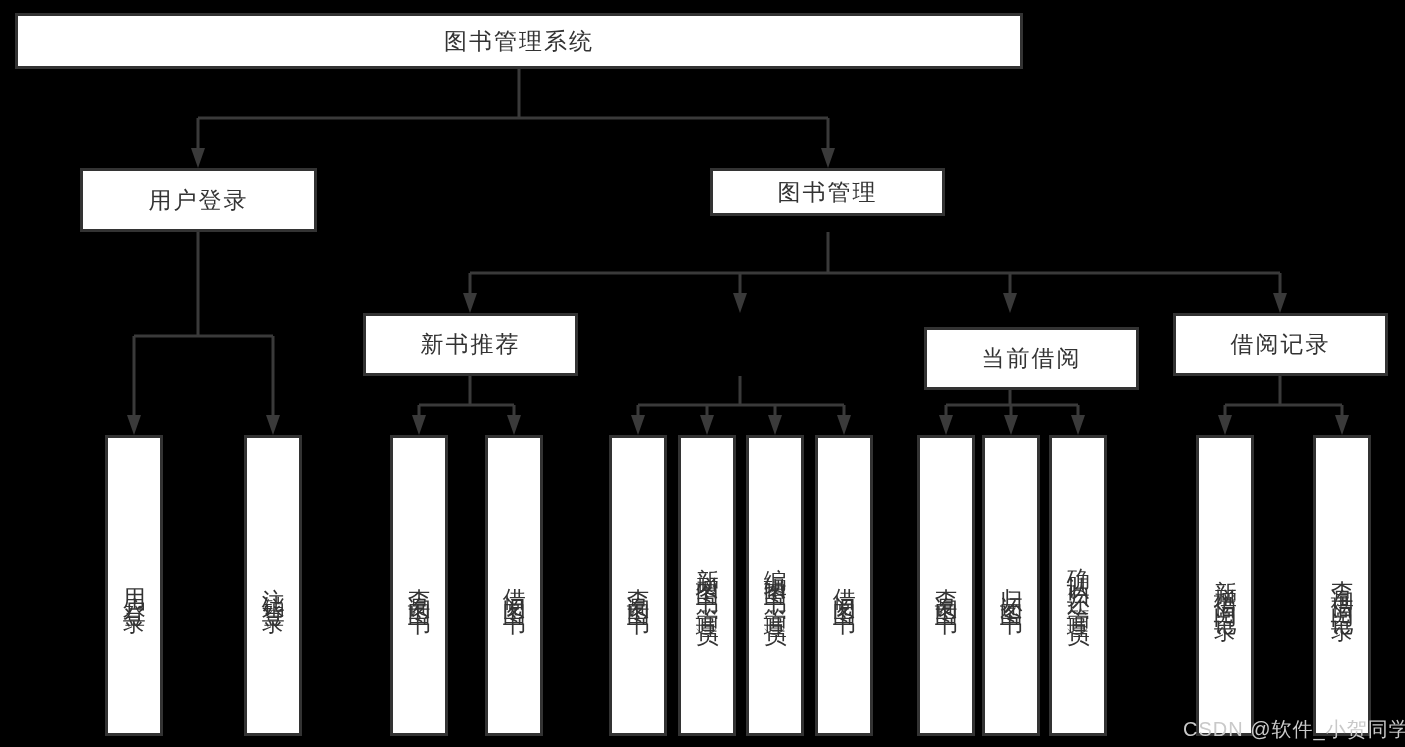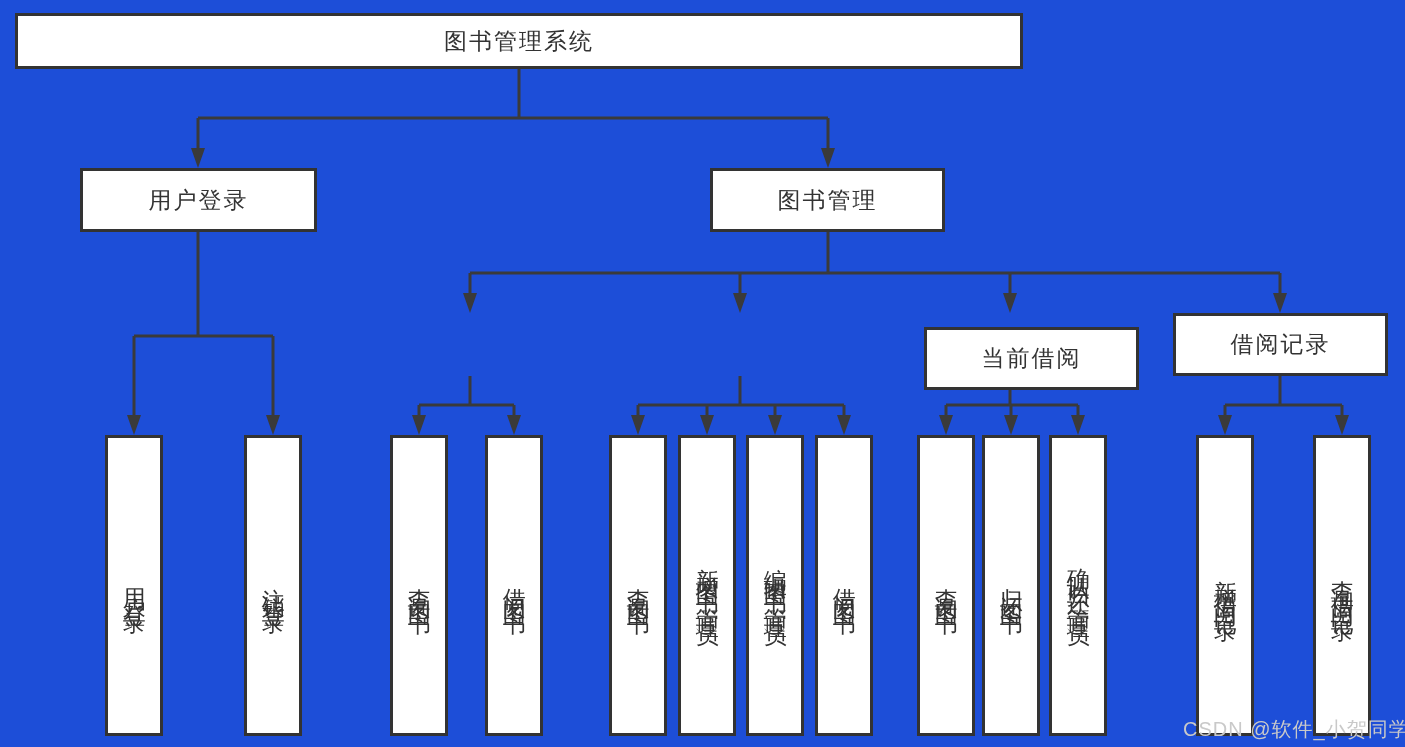--- a/index.html
+++ b/index.html
@@ -1,19 +1,19 @@
 <!DOCTYPE html>
 <html><head>
 <meta charset="utf-8">
 <style>
   html,body{margin:0;padding:0;background:#ffffff;}
   .canvas{
     position:relative;
     width:1405px;height:747px;
-    background:#1d4ed8;
+    background:#000000;
     font-family:"Liberation Sans","DejaVu Sans",sans-serif;
     overflow:hidden;
   }
   .connectors{position:absolute;left:0;top:0;z-index:1;}
   .node{
     position:absolute;
     box-sizing:border-box;
     background:#ffffff;
     border:3px solid #333333;
     display:flex;align-items:center;justify-content:center;
@@ -30,21 +30,21 @@
     text-orientation:mixed;
     font-size:23px;
     letter-spacing:8px;
     line-height:1.1;
     white-space:nowrap;
   }
   
   .n-root{left:15px;top:13px;width:1008px;height:56px;}
   
   .n-login{left:80px;top:168px;width:237px;height:64px;}
-  .n-bookmgmt{left:710px;top:168px;width:235px;height:64px;}
+  .n-bookmgmt{left:710px;top:168px;width:235px;height:48px;}
   
   .n-l3{top:313px;width:215px;height:63px;}
   .n-newrec{left:363px;}
   .n-borrow{left:633px;}
   .n-current{left:924px;margin-top:14px;}
   .n-records{left:1173px;}
   
   .vbox{top:435px;width:58px;height:301px;}
   .lf-1a{left:105px;} .lf-1b{left:244px;}
   .lf-2a{left:390px;} .lf-2b{left:485px;}
@@ -103,20 +103,23 @@
     <span class="hlabel">图书管理系统</span>
   </div>
 
   <div class="node n-login">
     <span class="hlabel">用户登录</span>
   </div>
   <div class="node n-bookmgmt">
     <span class="hlabel">图书管理</span>
   </div>
 
+  <div class="node n-l3 n-newrec">
+    <span class="hlabel">新书推荐</span>
+  </div>
   <div class="node n-l3 n-current">
     <span class="hlabel">当前借阅</span>
   </div>
   <div class="node n-l3 n-records">
     <span class="hlabel">借阅记录</span>
   </div>
 
   <div class="node vbox lf-1a">
     <span class="vlabel">用户登录</span>
   </div>

